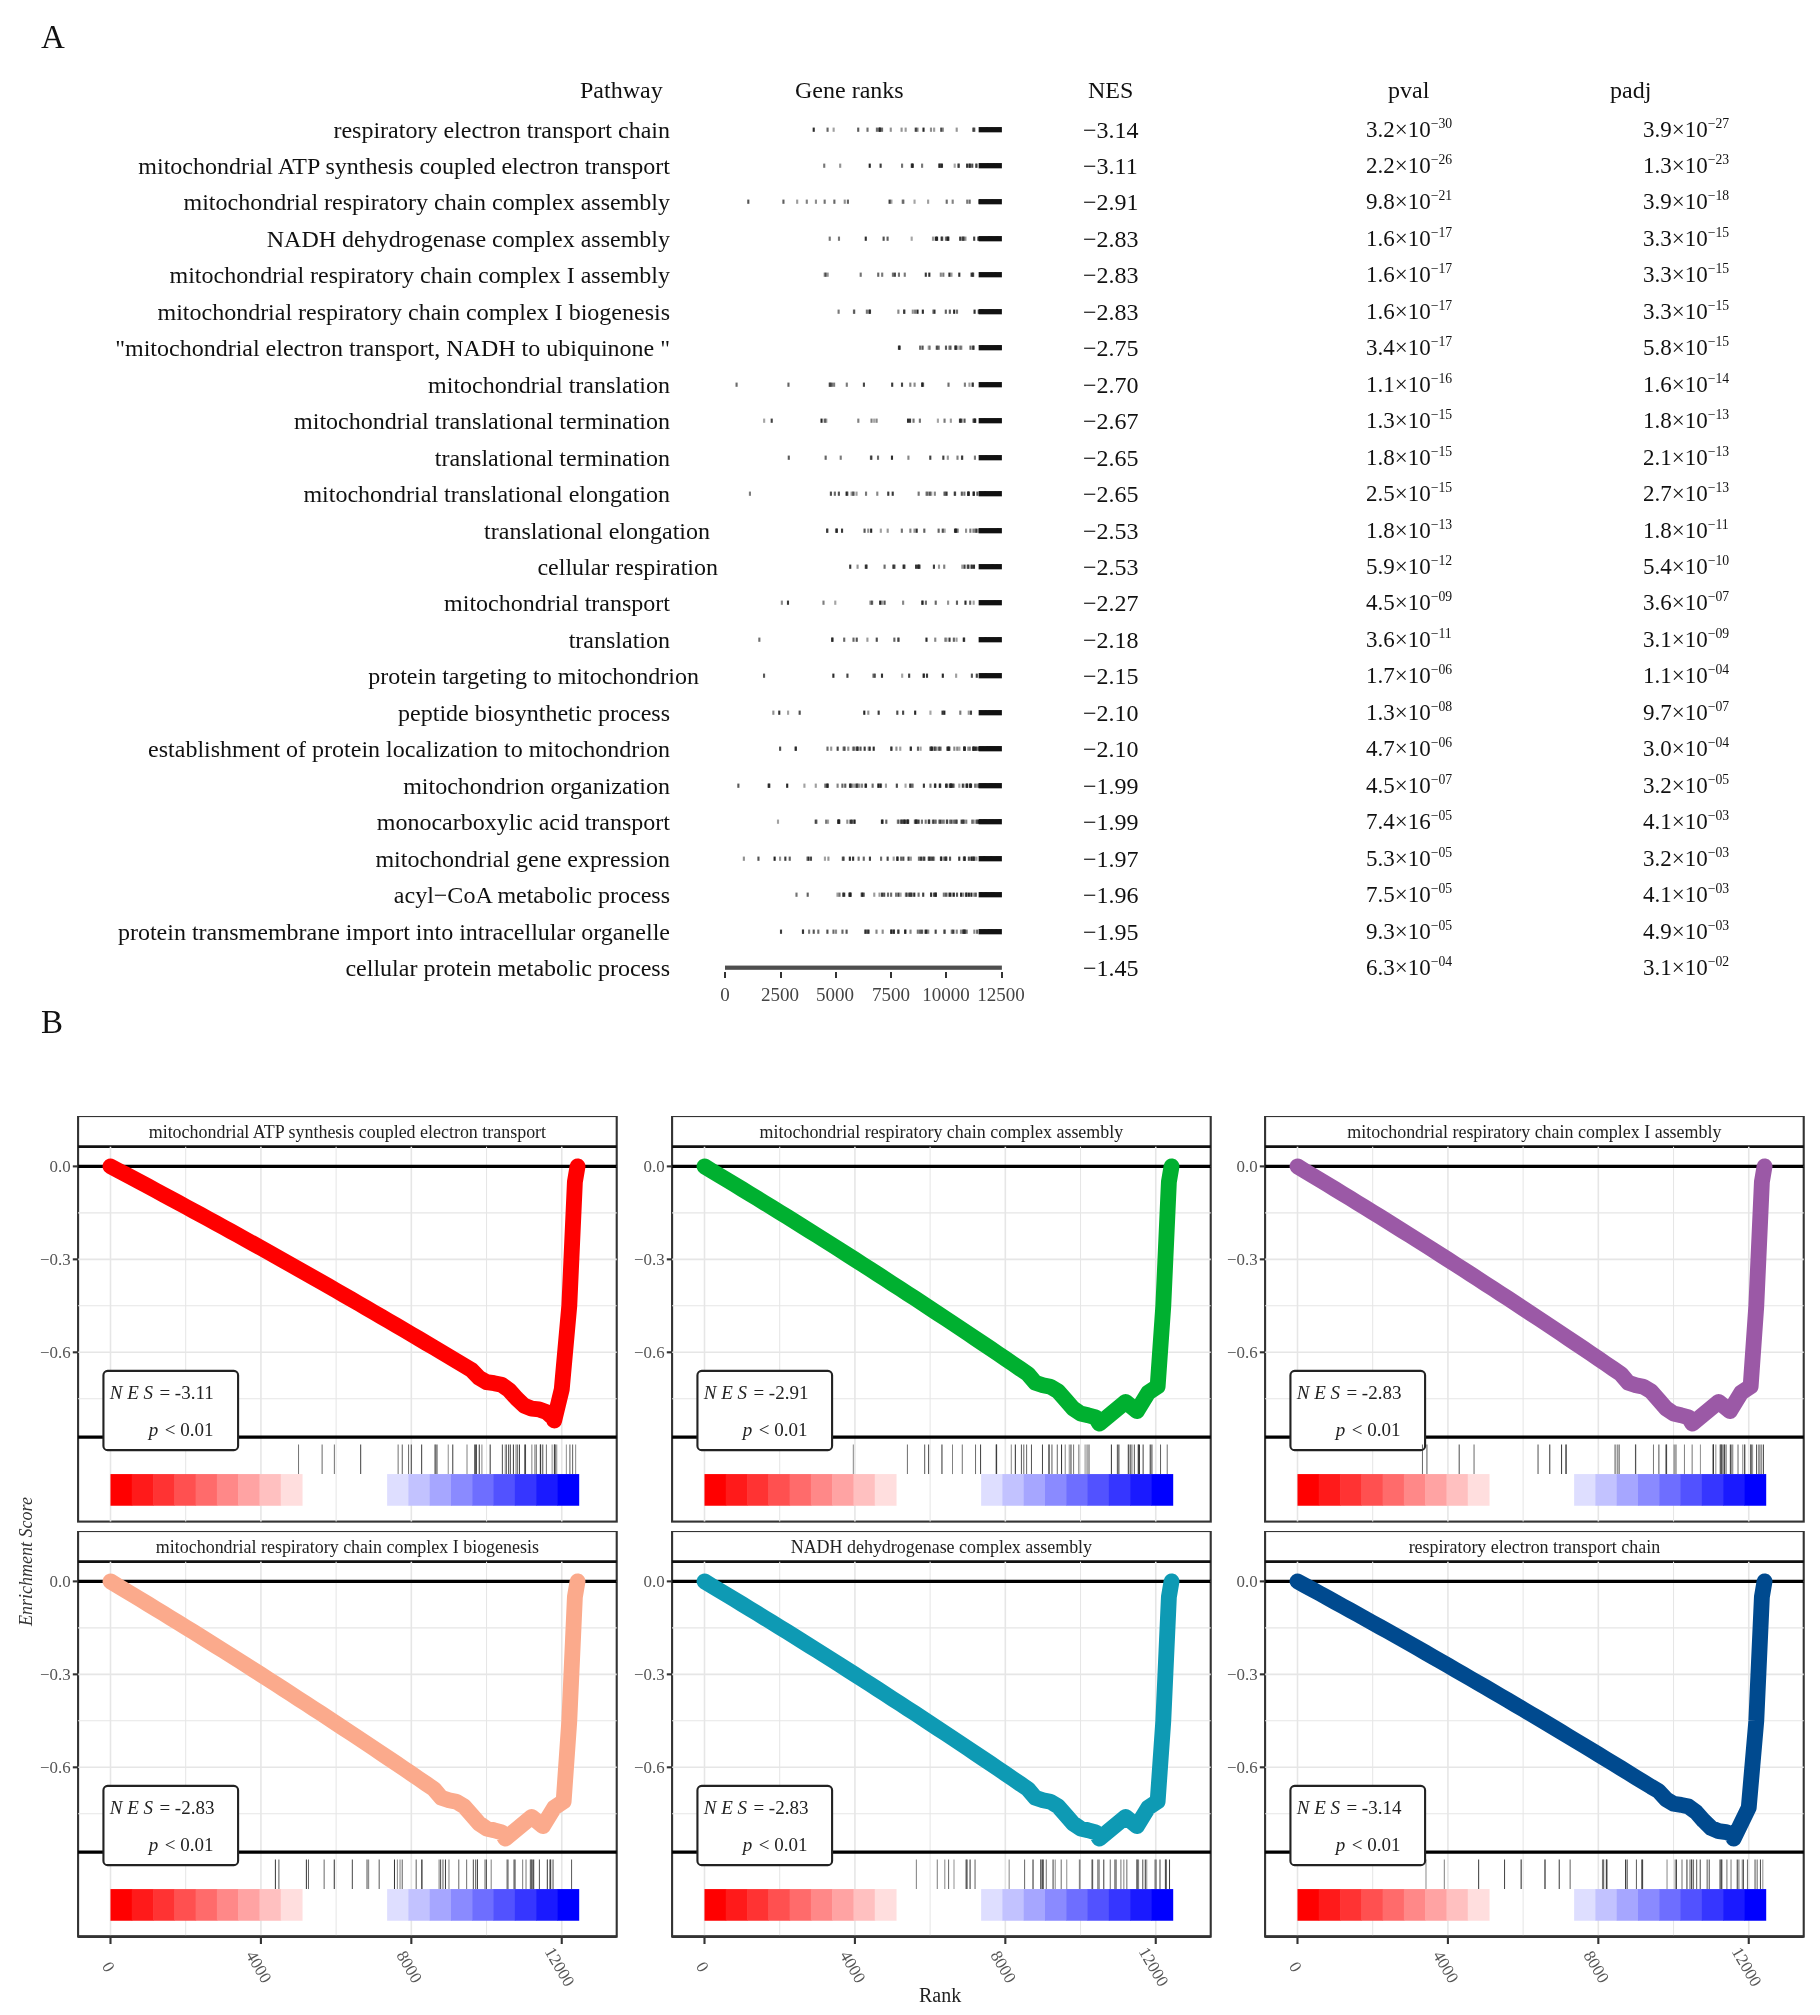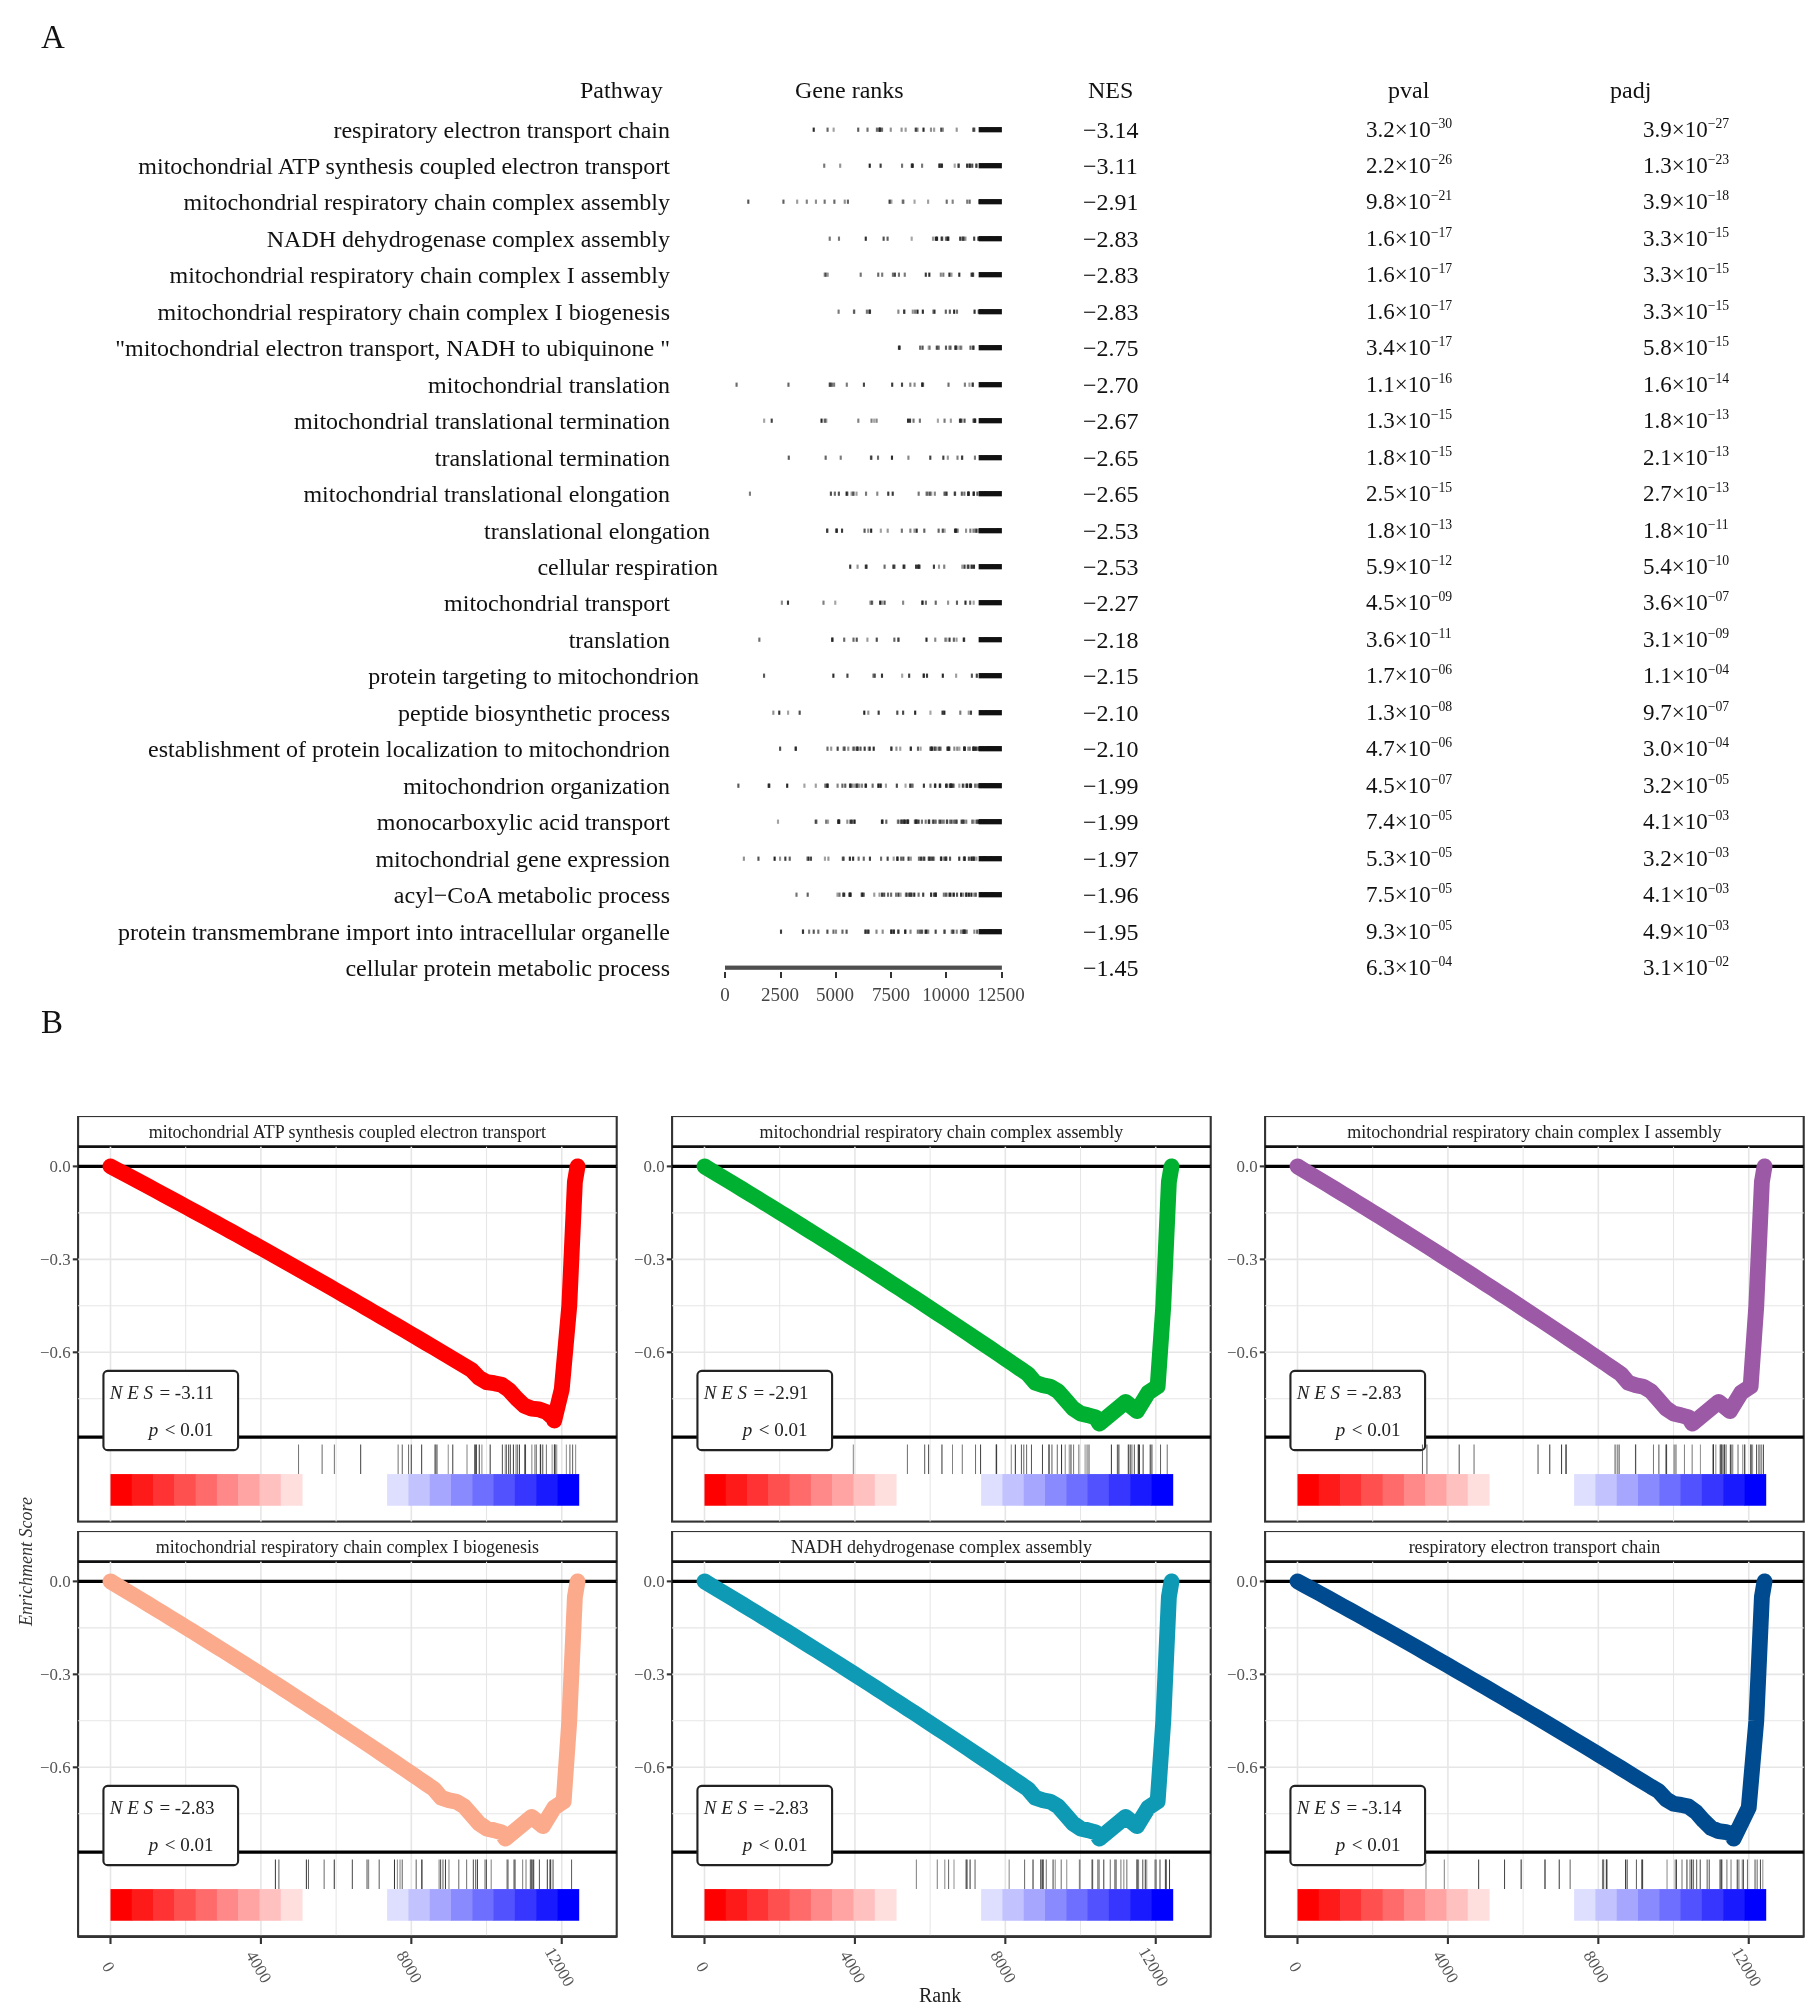--- a/index.html
+++ b/index.html
@@ -853,21 +853,21 @@
         <rect x="490.2" y="3" width="4" height="8" fill="#222" opacity="0.56"></rect>
         <rect x="344.7" y="3" width="4" height="8" fill="#222" opacity="0.72"></rect>
         <rect x="418.3" y="3" width="4" height="8" fill="#222" opacity="0.52"></rect>
         <rect x="403.0" y="3" width="4" height="8" fill="#222" opacity="0.45"></rect>
         <rect x="431.4" y="3" width="4" height="8" fill="#222" opacity="0.61"></rect>
         <rect x="242.4" y="3" width="4" height="8" fill="#222" opacity="0.49"></rect>
         <rect x="325.1" y="3" width="4" height="8" fill="#222" opacity="0.54"></rect>
         <rect x="480" y="2" width="44" height="10" fill="#111"></rect>
       </svg>
       <div class="nes">−1.99</div>
-      <div class="pv"><span>7.4×10</span><sup>−05</sup></div>
+      <div class="pv"><span>7.4×16</span><sup>−05</sup></div>
       <div class="pa"><span>4.1×10</span><sup>−03</sup></div>
     </div>
     <div class="row" style="top: 843px;">
       <div class="pw">mitochondrial gene expression</div>
       <svg class="ranks" viewBox="0 0 528 14" preserveAspectRatio="none">
         <rect x="501.7" y="3" width="4" height="8" fill="#222" opacity="0.83"></rect>
         <rect x="516.8" y="3" width="4" height="8" fill="#222" opacity="0.73"></rect>
         <rect x="102.2" y="3" width="4" height="8" fill="#222" opacity="0.49"></rect>
         <rect x="415.8" y="3" width="4" height="8" fill="#222" opacity="0.75"></rect>
         <rect x="120.5" y="3" width="4" height="8" fill="#222" opacity="0.72"></rect>

